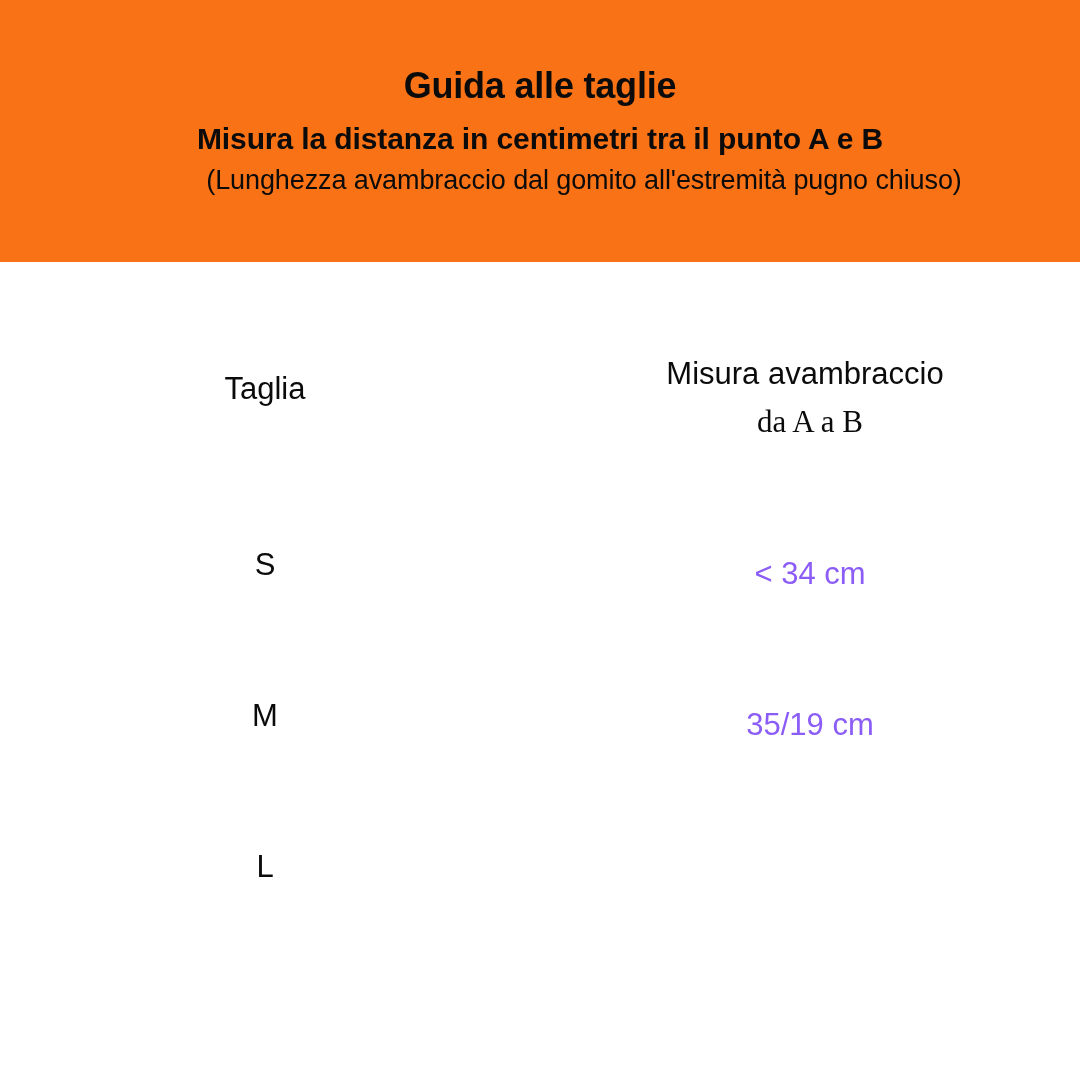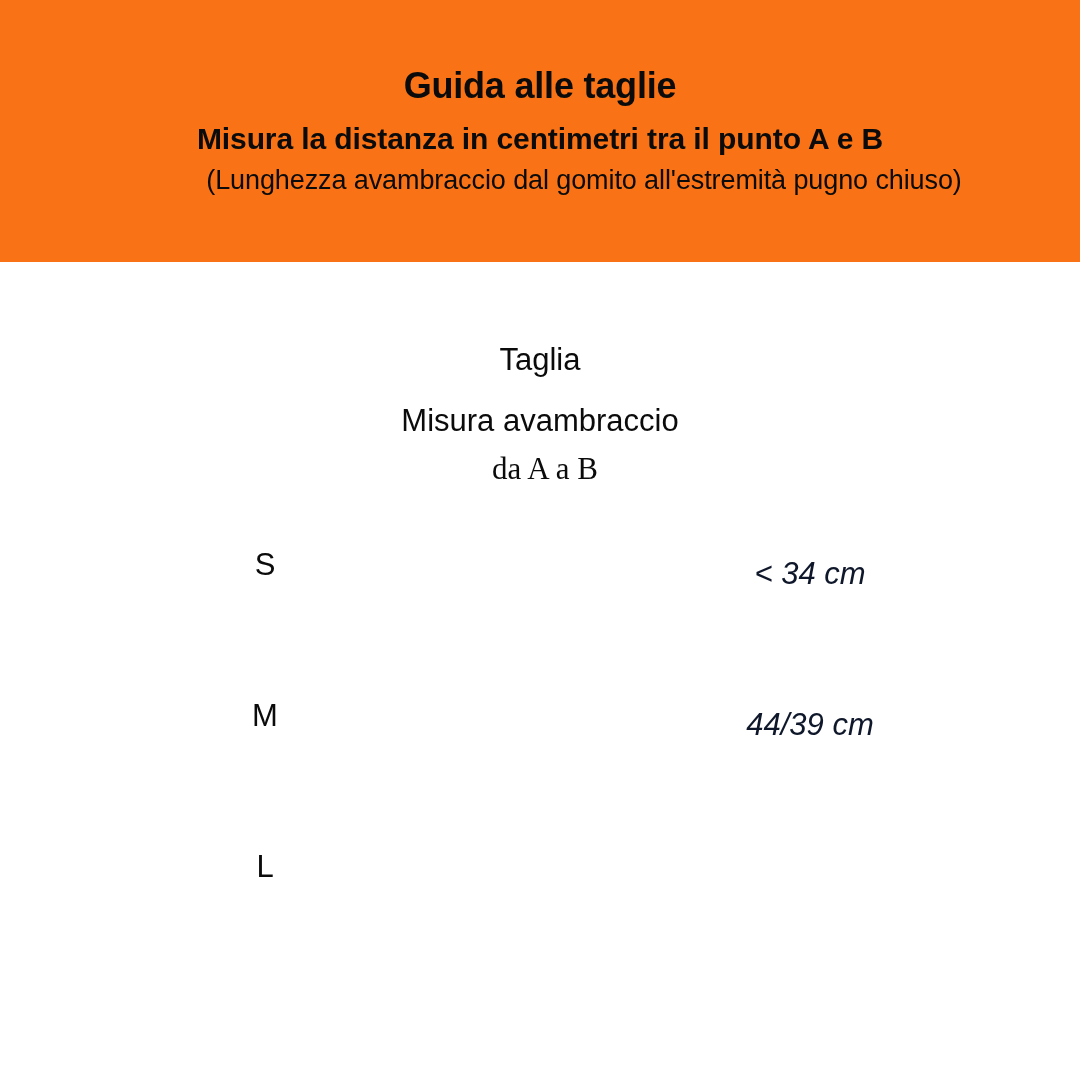--- a/index.html
+++ b/index.html
@@ -103,23 +103,22 @@
   .col-measure {
     width: 550px;
     text-align: center;
     box-sizing: border-box;
     padding-right: 0px;
     margin-top: 17px;
   }
 
   
   .row-head {
-    top: 78px;
+    top: 72px;
     height: 110px;
-    flex-direction: column;
   }
   .row-head .col-size {
     font-size: 31px;
     font-weight: 400;
     line-height: 40px;
     color: #0b0b0b;
   }
   .row-head .col-measure {
     font-size: 31px;
     font-weight: 400;
@@ -139,23 +138,22 @@
   .row-data .col-size {
     font-size: 31px;
     font-weight: 400;
     line-height: 54px;
     color: #0b0b0b;
   }
   .row-data .col-measure {
     font-size: 31px;
     font-weight: 400;
     line-height: 54px;
-    color: #0f172a;
+    color: #8b5cf6;
     padding-left: 10px;
-    font-style: italic;
   }
 
   .row-s { top: 276px; }
   .row-m { top: 427px; }
   .row-l { top: 578px; }
 </style>
 </head>
 <body>
 
 <div class="page">
@@ -176,21 +174,21 @@
       </div>
     </div>
 
     <div class="table-row row-data row-s">
       <div class="col-size">S</div>
       <div class="col-measure">&lt; 34 cm</div>
     </div>
 
     <div class="table-row row-data row-m">
       <div class="col-size">M</div>
-      <div class="col-measure">44/39 cm</div>
+      <div class="col-measure">35/19 cm</div>
     </div>
 
     <div class="table-row row-data row-l">
       <div class="col-size">L</div>
     </div>
 
   </div>
 </div>
 
 </body></html>

